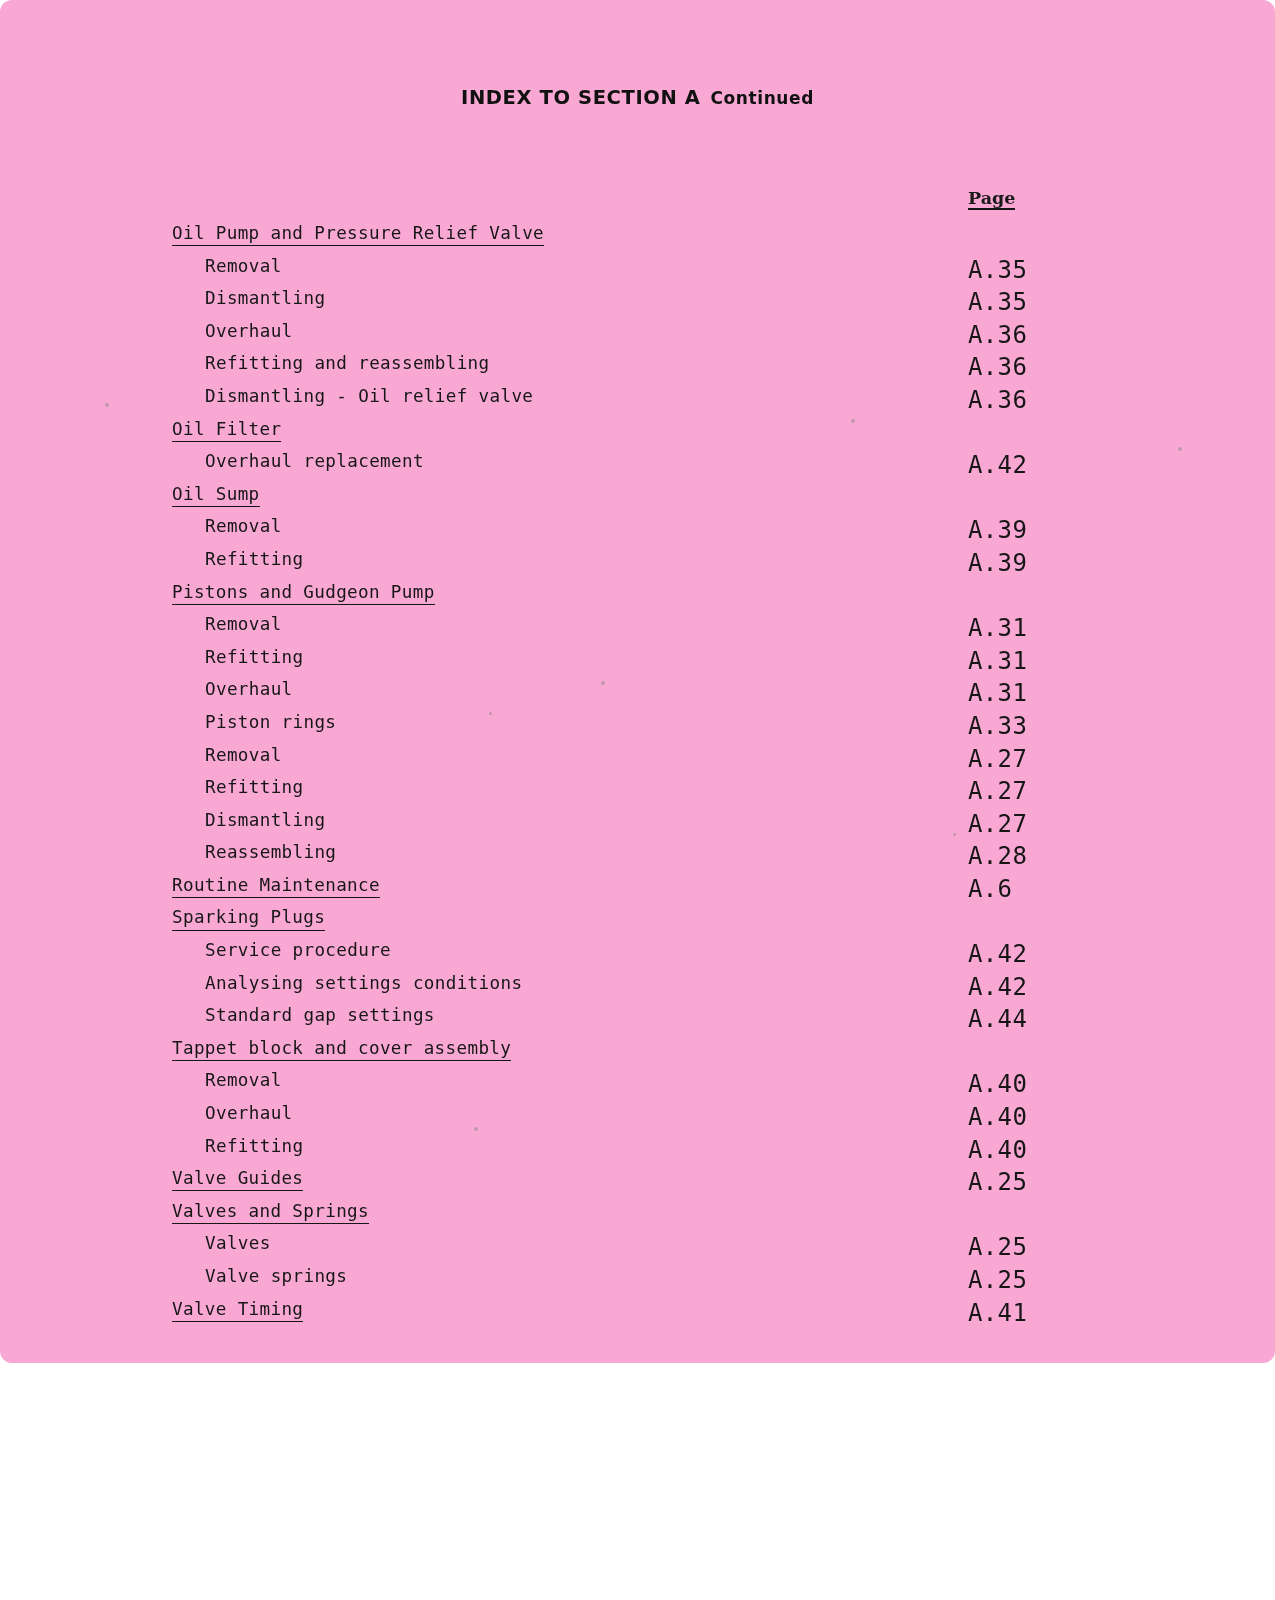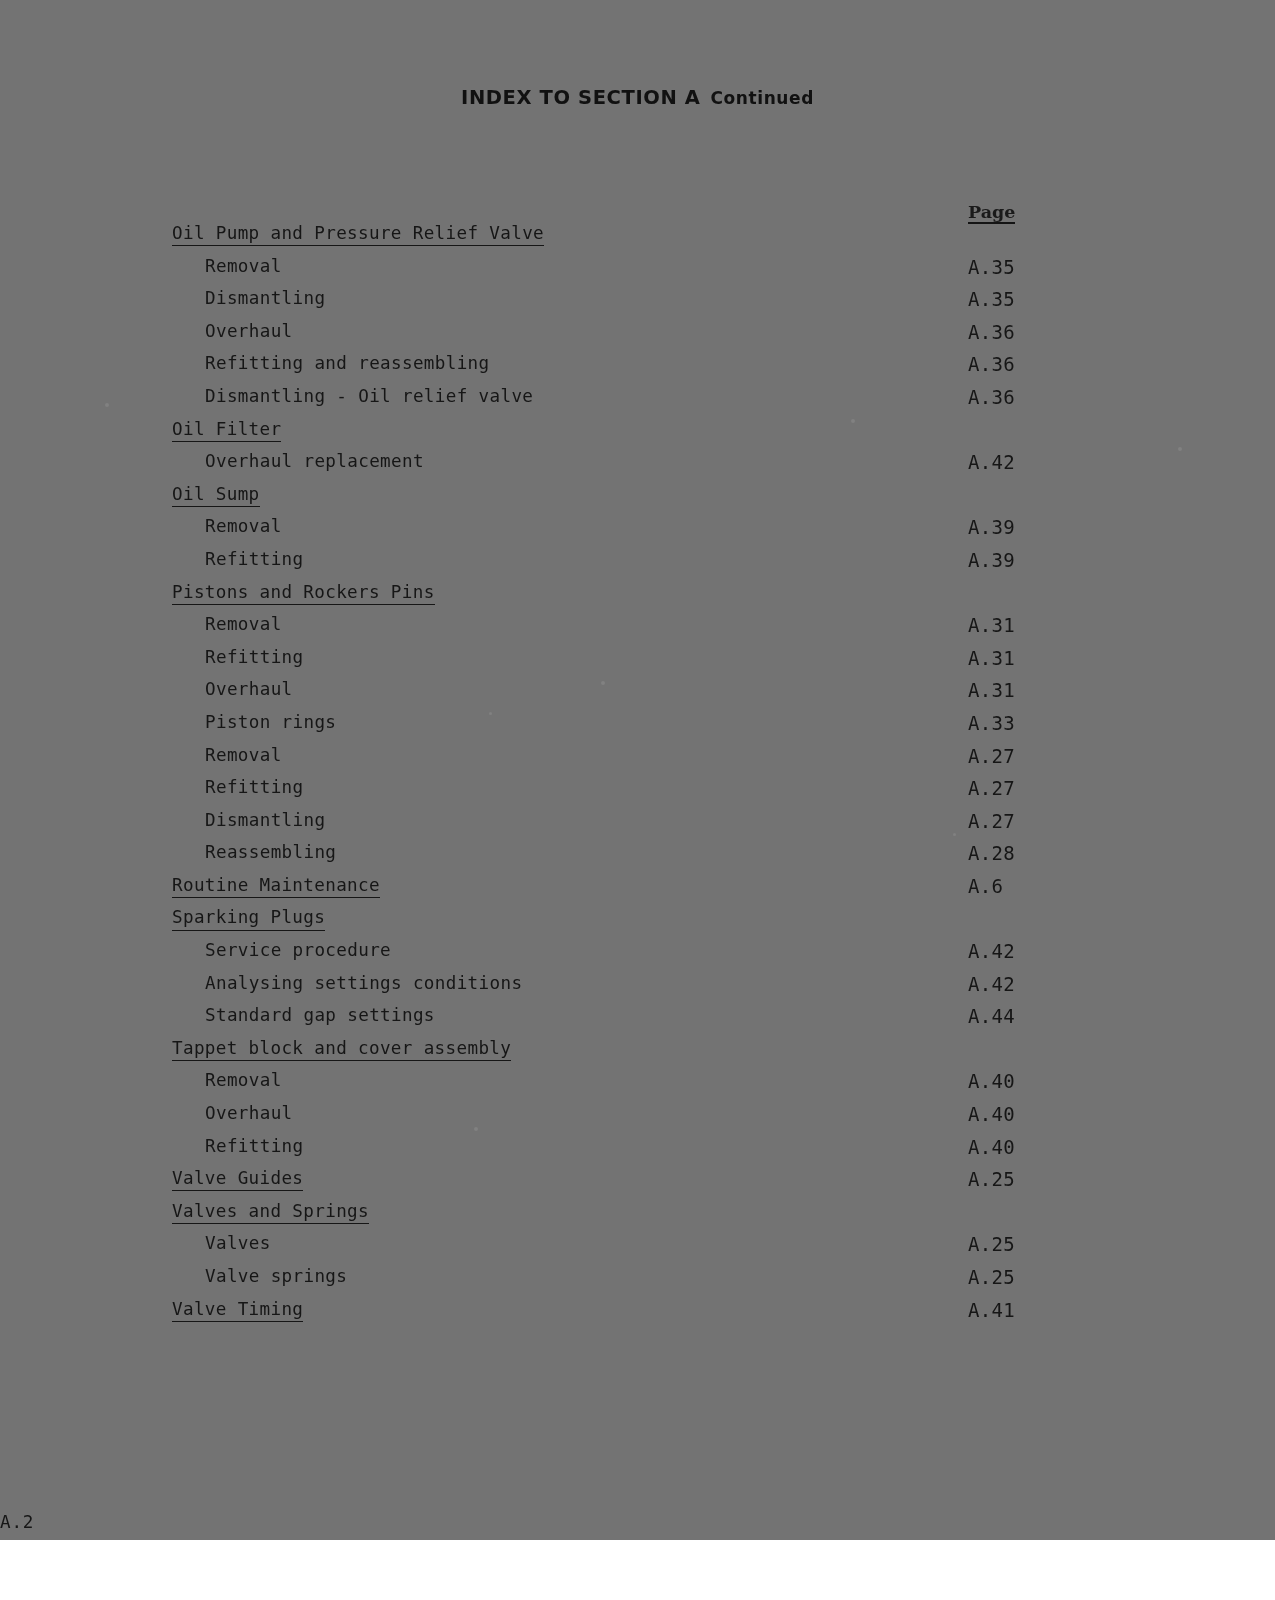--- a/index.html
+++ b/index.html
@@ -7,23 +7,24 @@
     padding: 0;
     background: #ffffff;
   }
   body {
     font-family: "DejaVu Sans Mono", "Liberation Mono", monospace;
     color: #1a1a1a;
   }
   .page {
     position: relative;
     width: 1275px;
-    height: 1540px;
-    background: #737373;
+    height: 1363px;
+    background: #f9a8d4;
     overflow: hidden;
+    border-radius: 12px;
   }
 
   
   .doc-header {
     position: absolute;
     left: 0;
     width: 1275px;
     text-align: center;
     font-family: "DejaVu Sans", "Liberation Sans", sans-serif;
     font-weight: 700;
@@ -41,21 +42,21 @@
   #engine-title {
     top: 140px;
     font-size: 19px;
     letter-spacing: 1.2px;
   }
 
   
   #page-col-header {
     position: absolute;
     left: 968px;
-    top: 203px;
+    top: 189px;
     font-size: 17.5px;
     font-family: "DejaVu Serif", "Liberation Serif", serif;
     font-weight: 600;
     border-bottom: 2.2px solid #141414;
     padding-bottom: 1px;
     line-height: 1.05;
   }
 
   
   #index-list {
@@ -84,21 +85,21 @@
     padding-bottom: 0px;
   }
   .row.sub .entry-label {
     left: 205px;
     text-align: right;
   }
   .page-num {
     position: absolute;
     top: 0;
     left: 968px;
-    font-size: 19px;
+    font-size: 24px;
     line-height: 1.32;
     white-space: pre;
     letter-spacing: 0.35px;
     color: #161616;
   }
 
   
   #footer-page {
     position: absolute;
     left: 0;
@@ -166,21 +167,21 @@
       </div>
       <div class="row sub">
         <span class="entry-label">Removal</span>
         <span class="page-num">A.39</span>
       </div>
       <div class="row sub">
         <span class="entry-label">Refitting</span>
         <span class="page-num">A.39</span>
       </div>
       <div class="row heading">
-        <span class="entry-label">Pistons and Rockers Pins</span>
+        <span class="entry-label">Pistons and Gudgeon Pump</span>
       </div>
       <div class="row sub">
         <span class="entry-label">Removal</span>
         <span class="page-num">A.31</span>
       </div>
       <div class="row sub">
         <span class="entry-label">Refitting</span>
         <span class="page-num">A.31</span>
       </div>
       <div class="row sub">

